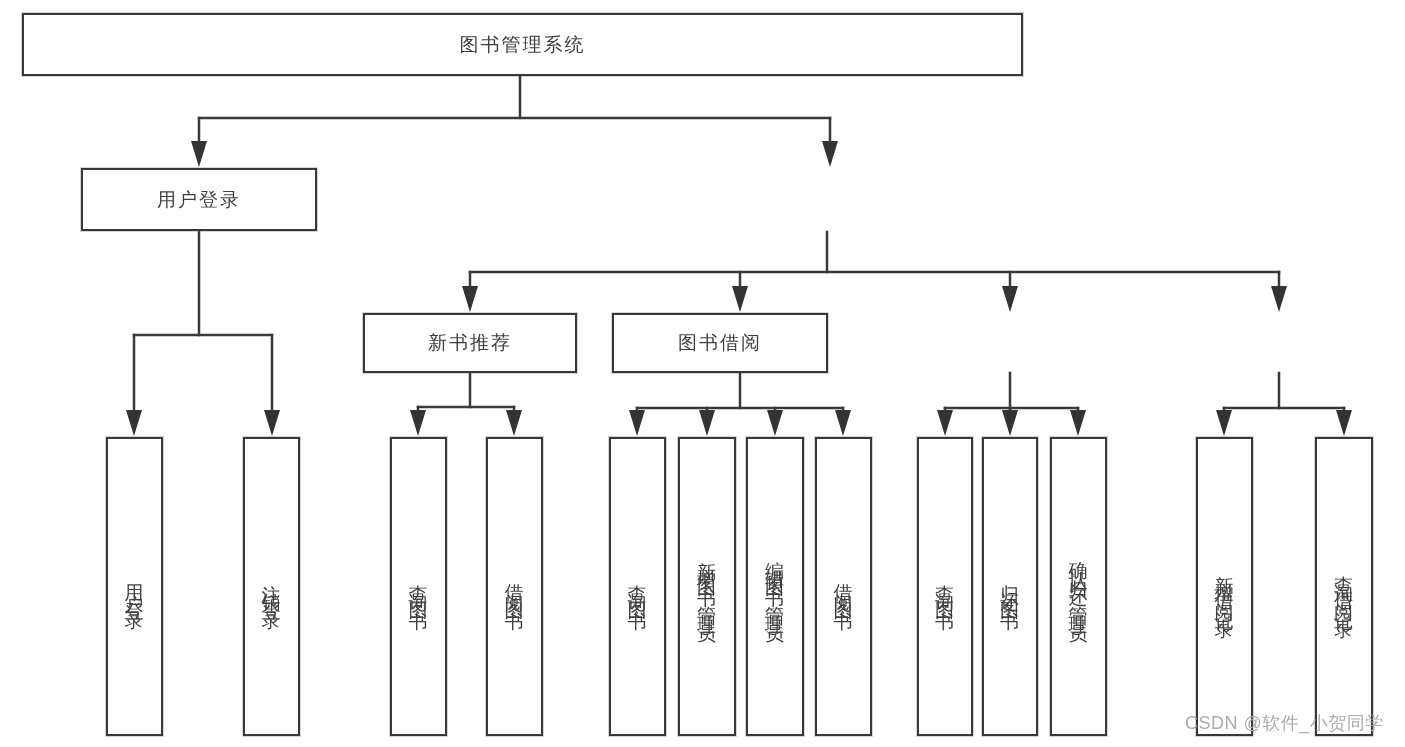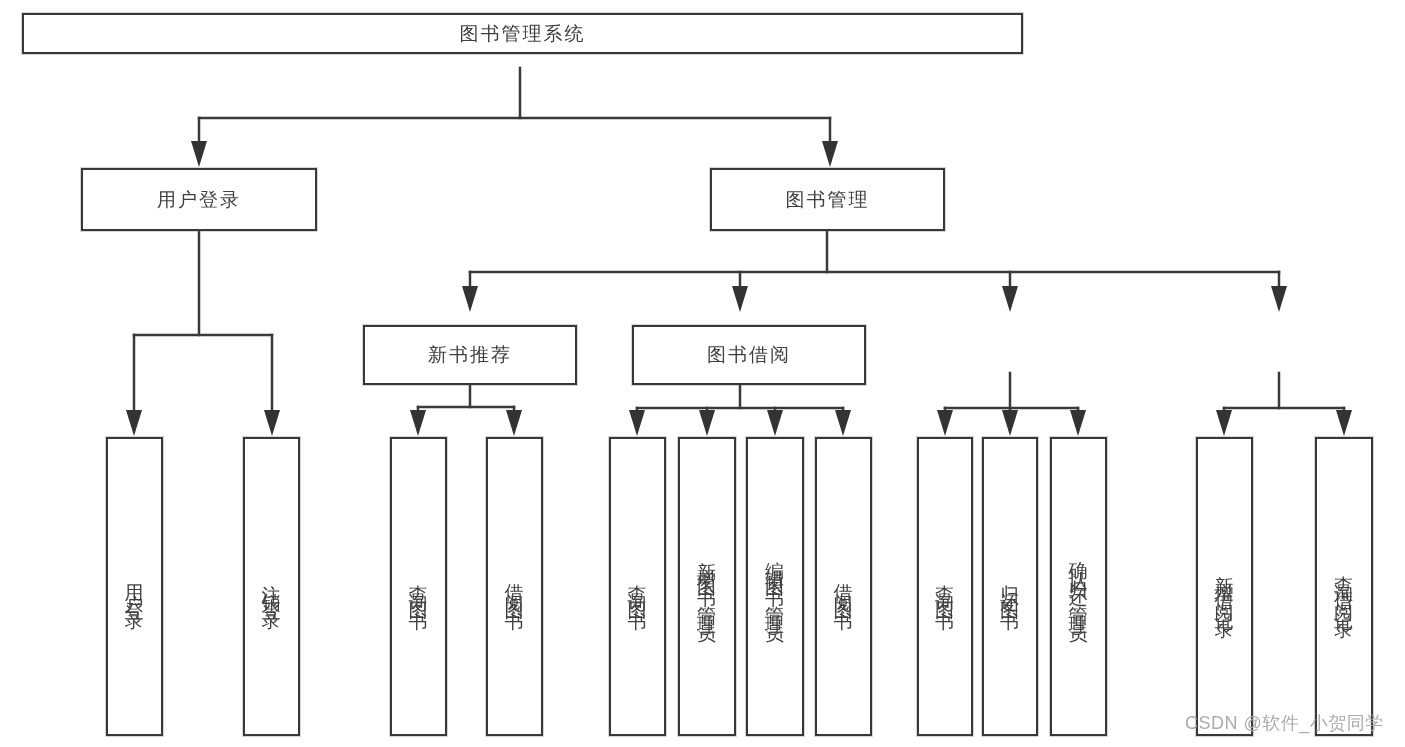--- a/index.html
+++ b/index.html
@@ -40,23 +40,23 @@
     align-items: center;
     justify-content: center;
     color: #3f3f3f;
     box-sizing: border-box;
   }
   .node span {
     font-size: 19px;
     letter-spacing: 2px;
     white-space: nowrap;
   }
-  .root   { left: 22px;  top: 13px;  width: 1001px; height: 41px; }
+  .root   { left: 22px;  top: 13px;  width: 1001px; height: 63px; }
   .lvl1   { top: 168px; height: 63px; }
-  .lvl2   { top: 313px; height: 60px; margin-top: 12px; }
+  .lvl2   { top: 313px; height: 60px; }
   .leaf   { top: 437px; height: 299px; }
   .leaf .vtext {
     writing-mode: vertical-rl;
     text-orientation: mixed;
     font-size: 19px;
     letter-spacing: 9px;
     line-height: 1;
     white-space: nowrap;
   }
   #watermark {
@@ -164,28 +164,25 @@
     </g>
   </svg>
 
   <div class="node root">
     <span>图书管理系统</span>
   </div>
 
   <div class="node lvl1" style="left:81px;width:236px">
     <span>用户登录</span>
   </div>
-  <div class="node lvl1" style="left:710px;width:235px">
-    <span>图书管理</span>
-  </div>
 
   <div class="node lvl2" style="left:363px;width:214px">
     <span>新书推荐</span>
   </div>
-  <div class="node lvl2" style="left:632px;width:234px">
+  <div class="node lvl2" style="left:612px;width:216px">
     <span>图书借阅</span>
   </div>
 
   <div class="node leaf" style="left:106px;width:57px">
     <span class="vtext">用户登录</span>
   </div>
   <div class="node leaf" style="left:243px;width:57px">
     <span class="vtext">注销登录</span>
   </div>
 

